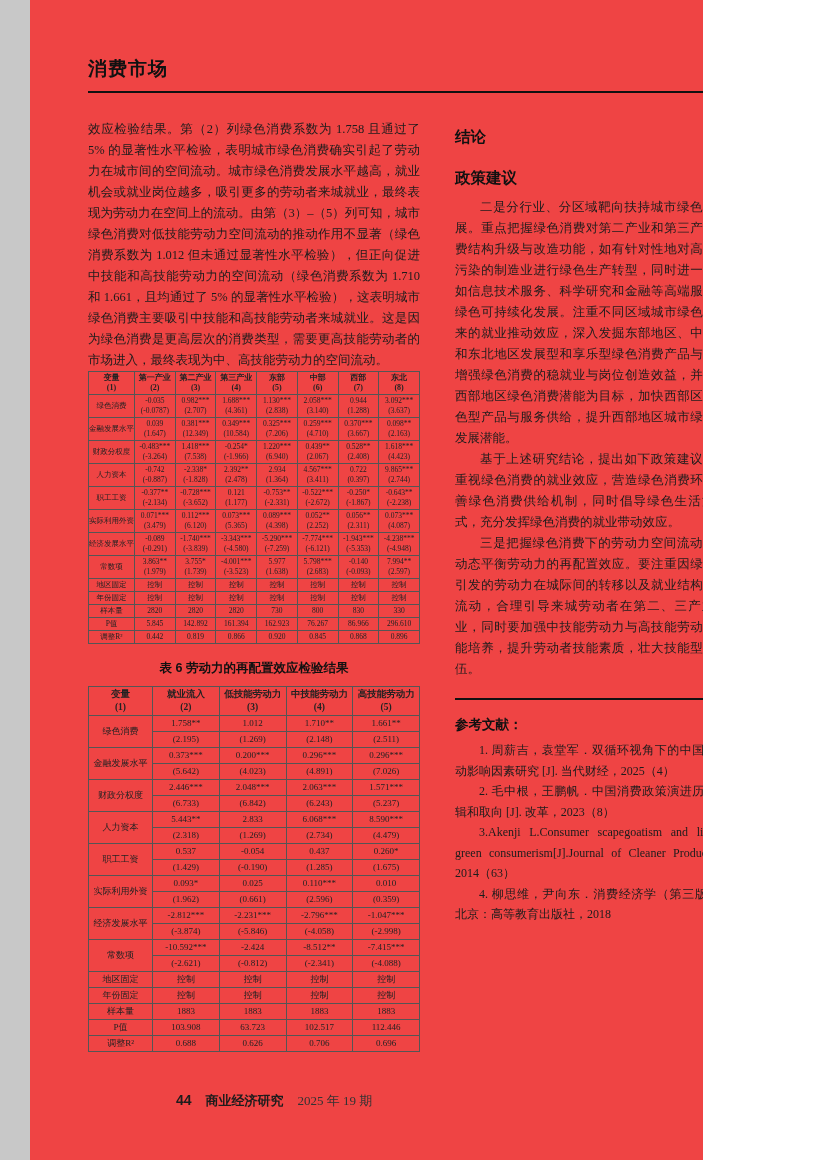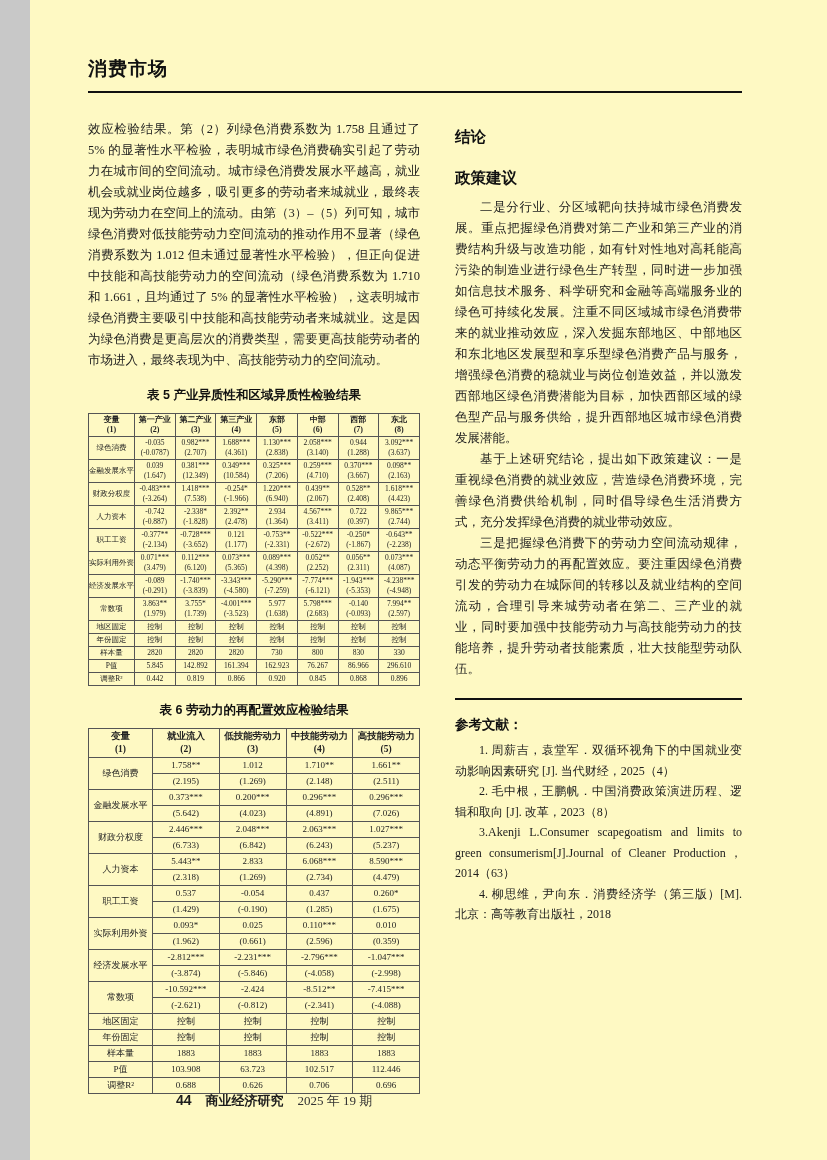--- a/index.html
+++ b/index.html
@@ -1,16 +1,16 @@
 <!DOCTYPE html>
 <html><head>
 <meta charset="utf-8">
 <style>
   html,body{margin:0;padding:0;background:#ffffff;}
-  .page{position:relative;width:827px;height:1160px;background:#fef9c3;overflow:hidden;
+  .page{position:relative;width:703px;height:1160px;background:#ef4444;overflow:hidden;
         font-family:"Liberation Serif","DejaVu Serif",serif;color:#1c1c1c;}
   .side-strip{position:absolute;left:0;top:0;width:30px;height:1160px;background:#c8c8c8;}
   .content{position:absolute;left:88px;top:56px;width:654px;}
   .section-header h1{margin:0;padding:0 0 9px 0;font-family:"Liberation Sans","DejaVu Sans",sans-serif;
         font-size:19px;font-weight:bold;letter-spacing:1px;color:#111;}
   .section-header{border-bottom:2.5px solid #111;}
   .columns{display:flex;gap:35px;margin-top:26px;}
   .col-left{width:332px;}
   .col-right{width:287px;}
   .para{margin:0;font-size:12.5px;line-height:21px;text-align:justify;text-indent:2em;}
@@ -50,21 +50,20 @@
       <h1>消费市场</h1>
     </div>
 
     <div class="columns">
 
       <div class="col col-left">
         <div>
             <p class="para">效应检验结果。第（2）列绿色消费系数为 1.758 且通过了 5% 的显著性水平检验，表明城市绿色消费确实引起了劳动力在城市间的空间流动。城市绿色消费发展水平越高，就业机会或就业岗位越多，吸引更多的劳动者来城就业，最终表现为劳动力在空间上的流动。由第（3）–（5）列可知，城市绿色消费对低技能劳动力空间流动的推动作用不显著（绿色消费系数为 1.012 但未通过显著性水平检验），但正向促进中技能和高技能劳动力的空间流动（绿色消费系数为 1.710 和 1.661，且均通过了 5% 的显著性水平检验），这表明城市绿色消费主要吸引中技能和高技能劳动者来城就业。这是因为绿色消费是更高层次的消费类型，需要更高技能劳动者的市场进入，最终表现为中、高技能劳动力的空间流动。</p>
           </div>
 
-        <div class="table-title">表 5  产业异质性和区域异质性检验结果</div>
         <table class="data-table t5" data-table="left_column.table5">
           <colgroup>
               <col class="lab">
               <col>
               <col>
               <col>
               <col>
               <col>
               <col>
               <col>
@@ -465,21 +464,21 @@
                 <td>(5.642)</td>
                 <td>(4.023)</td>
                 <td>(4.891)</td>
                 <td>(7.026)</td>
               </tr>
               <tr>
                 <td rowspan="2">财政分权度</td>
                 <td>2.446***</td>
                 <td>2.048***</td>
                 <td>2.063***</td>
-                <td>1.027***</td>
+                <td>1.571***</td>
               </tr>
               <tr>
                 <td>(6.733)</td>
                 <td>(6.842)</td>
                 <td>(6.243)</td>
                 <td>(5.237)</td>
               </tr>
               <tr>
                 <td rowspan="2">人力资本</td>
                 <td>5.443**</td>

